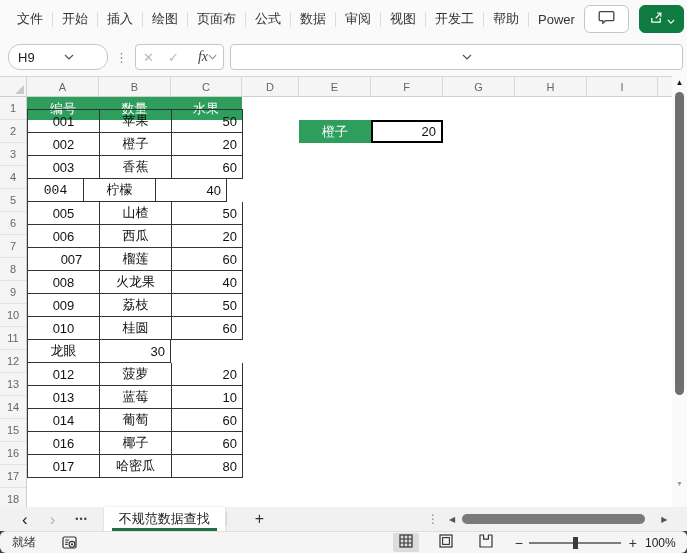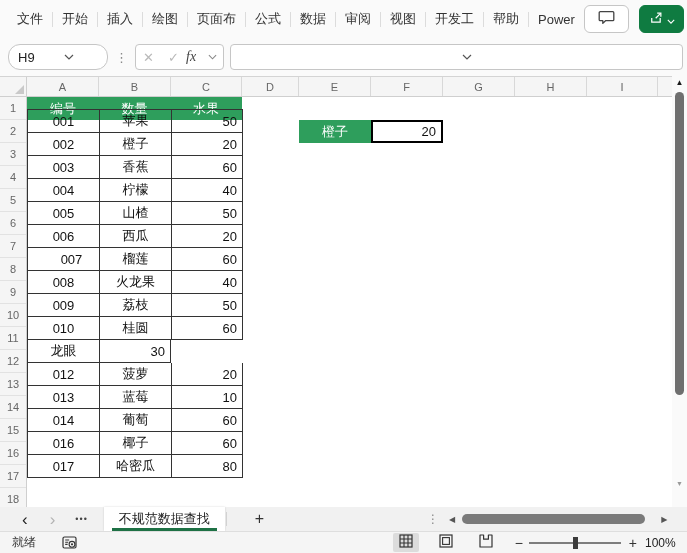--- a/index.html
+++ b/index.html
@@ -22,21 +22,21 @@
   .rbtn.green{background:var(--green-share);border-color:var(--green-share);}
 
   
   .formula-row{position:absolute;left:0;top:38px;width:687px;height:38px;display:flex;align-items:center;background:#fafafa;padding-left:8px;}
   .name-box{width:100px;height:26px;background:#fff;border:1px solid #c6c6c6;border-radius:12px;display:flex;align-items:center;font-size:13px;color:#222;}
   .name-box span{flex:1;padding-left:9px;}
   .name-box .chev{margin-right:7px;display:flex;}
   .grip{color:#8a8a8a;font-size:13px;padding:0 7px;}
   .fx-group{height:26px;background:#fff;border:1px solid #c6c6c6;border-radius:4px;display:flex;align-items:center;}
   .fx-group .fxbtn{width:25px;text-align:center;font-size:13px;color:#b9b9b9;}
-  .fx-group .fxlabel{font-family:"Liberation Serif","DejaVu Serif",serif;font-style:italic;font-size:14px;color:#444;width:22px;text-align:left;}
+  .fx-group .fxlabel{font-family:"Liberation Serif","DejaVu Serif",serif;font-style:italic;font-size:14px;color:#444;width:22px;text-align:right;}
   .fx-group .chev{padding:0 6px 0 0;display:flex;}
   .formula-input{flex:1;height:26px;background:#fff;border:1px solid #c6c6c6;border-radius:4px;margin:0 4px 0 6px;display:flex;align-items:center;font-size:13px;color:#222;}
   .formula-input span{flex:1;padding-left:8px;}
   .formula-input .chev{margin-right:6px;display:flex;}
 
   
   .grid{position:absolute;left:0;top:76px;width:672px;height:431px;background:#fff;border-top:1px solid #d4d4d4;overflow:hidden;}
   .col-strip{position:absolute;left:0;top:0;width:672px;height:20px;background:#f5f5f5;border-bottom:1px solid #cfcfcf;display:flex;}
   .col-cell{height:100%;border-right:1px solid #d8d8d8;display:flex;align-items:center;justify-content:center;font-size:11px;color:#666;}
   .corner{width:27px;height:100%;border-right:1px solid #cfcfcf;position:relative;}
@@ -75,21 +75,21 @@
   .add-sheet{margin-left:28px;font-size:16px;color:#333;}
   .sb-spacer{flex:1;}
   .sb-grip{color:#8a8a8a;font-size:12px;margin-right:10px;}
   .h-scroll{width:238px;height:24px;position:relative;display:flex;align-items:center;}
   .h-scroll .left{font-size:8px;color:#555;}
   .h-track{position:relative;width:196px;height:12px;margin:0 5px;}
   .h-thumb{position:absolute;left:2px;top:1px;width:183px;height:10px;background:#7a7a7a;border-radius:5px;}
   .h-scroll .right{font-size:8px;color:#555;}
 
   
-  .status-bar{position:absolute;left:0;top:531px;width:687px;height:22px;background:#f5f5f5;border-top:1px solid #dedede;display:flex;align-items:center;font-size:12px;color:#333;}
+  .status-bar{position:absolute;left:0;top:531px;width:687px;height:22px;background:#f5f5f5;border-top:1px solid #dedede;display:flex;align-items:center;font-size:12px;color:#333;border-radius:6px;}
   .status-ready{padding-left:12px;}
   .status-doc-icon{margin-left:26px;display:flex;}
   .view-btn{width:26px;height:19px;display:flex;align-items:center;justify-content:center;margin-right:14px;border-radius:2px;}
   .view-btn.selected{background:#dcdcdc;}
   .zoom-out{font-size:14px;color:#333;margin:0 6px 0 2px;}
   .zoom-slider{position:relative;width:92px;height:14px;}
   .zoom-track{position:absolute;left:0;right:0;top:6.5px;height:1.5px;background:#7d7d7d;}
   .zoom-thumb{position:absolute;left:44px;top:1px;width:5px;height:12px;background:#3b3b3b;}
   .zoom-in{font-size:14px;color:#333;margin:0 8px;}
   .zoom-label{width:42px;text-align:right;padding-right:12px;color:#222;}
@@ -231,21 +231,21 @@
           <div class="tcell center" style="width: 72px;">002</div>
           <div class="tcell center" style="width: 72px;">橙子</div>
           <div class="tcell right" style="width: 71px;">20</div>
         </div>
         <div class="trow">
           <div class="tcell center" style="width: 72px;">003</div>
           <div class="tcell center" style="width: 72px;">香蕉</div>
           <div class="tcell right" style="width: 71px;">60</div>
         </div>
         <div class="trow">
-          <div class="tcell center" style="width: 72px;">004</div>
+          <div class="tcell center" style="width: 56px; font-family: Liberation Mono, monospace;">004</div>
           <div class="tcell center" style="width: 72px;">柠檬</div>
           <div class="tcell right" style="width: 71px;">40</div>
         </div>
         <div class="trow">
           <div class="tcell center" style="width: 72px;">005</div>
           <div class="tcell center" style="width: 72px;">山楂</div>
           <div class="tcell right" style="width: 71px;">50</div>
         </div>
         <div class="trow">
           <div class="tcell center" style="width: 72px;">006</div>

